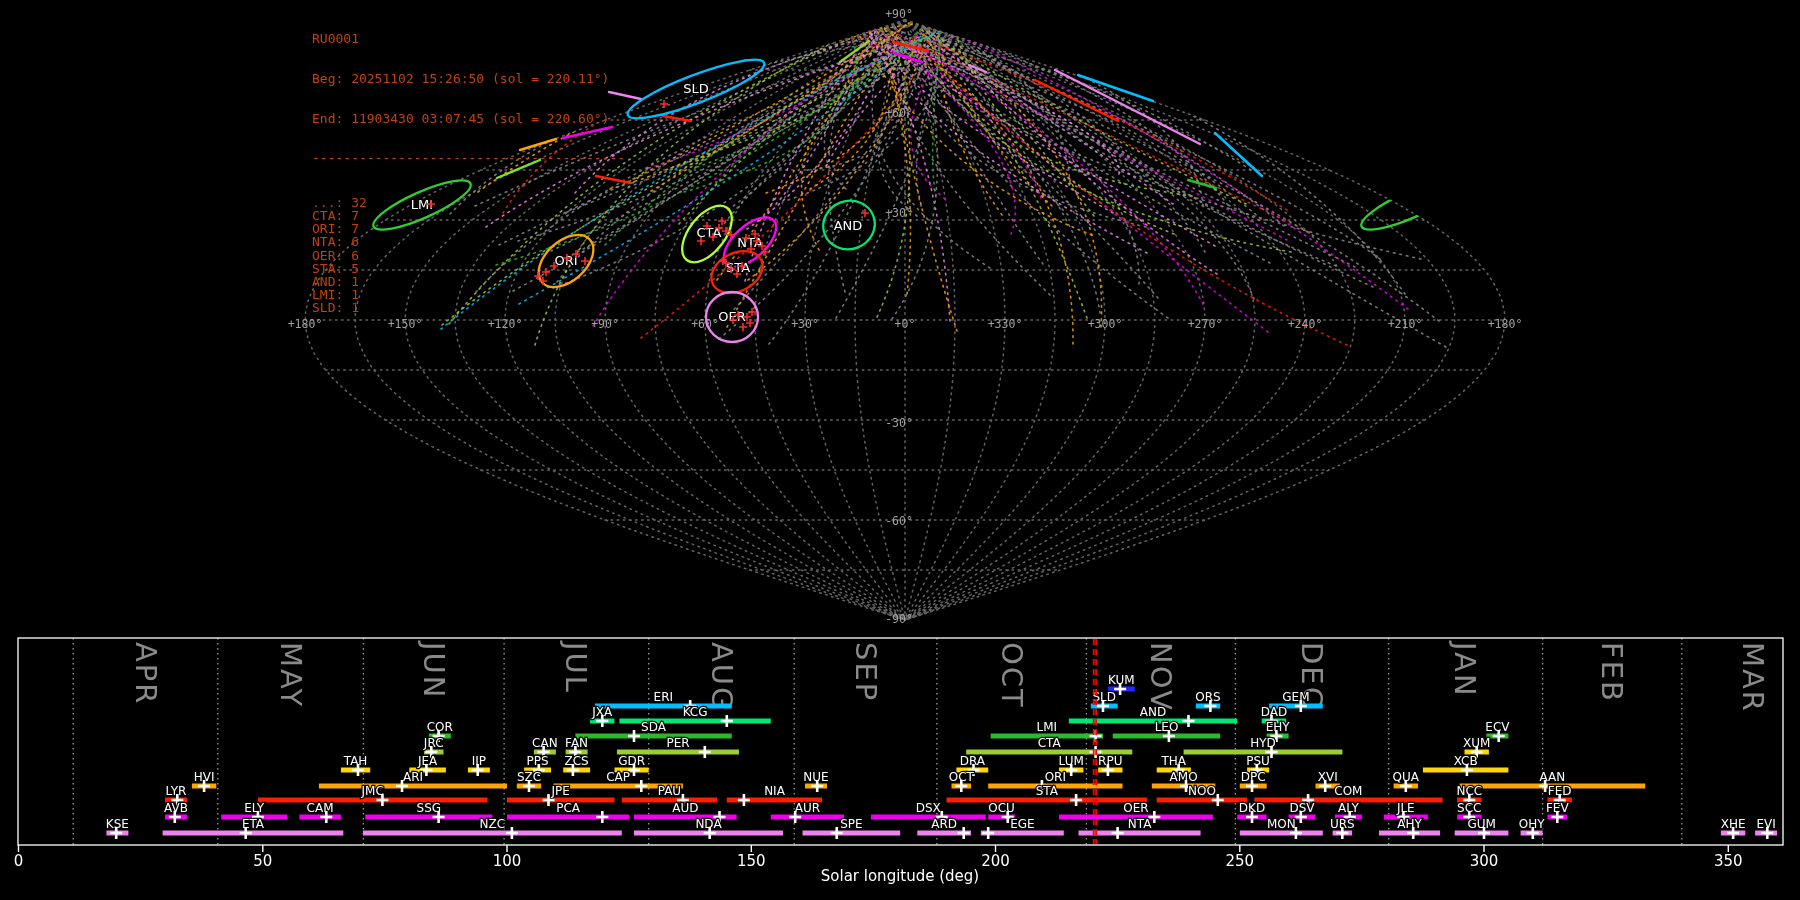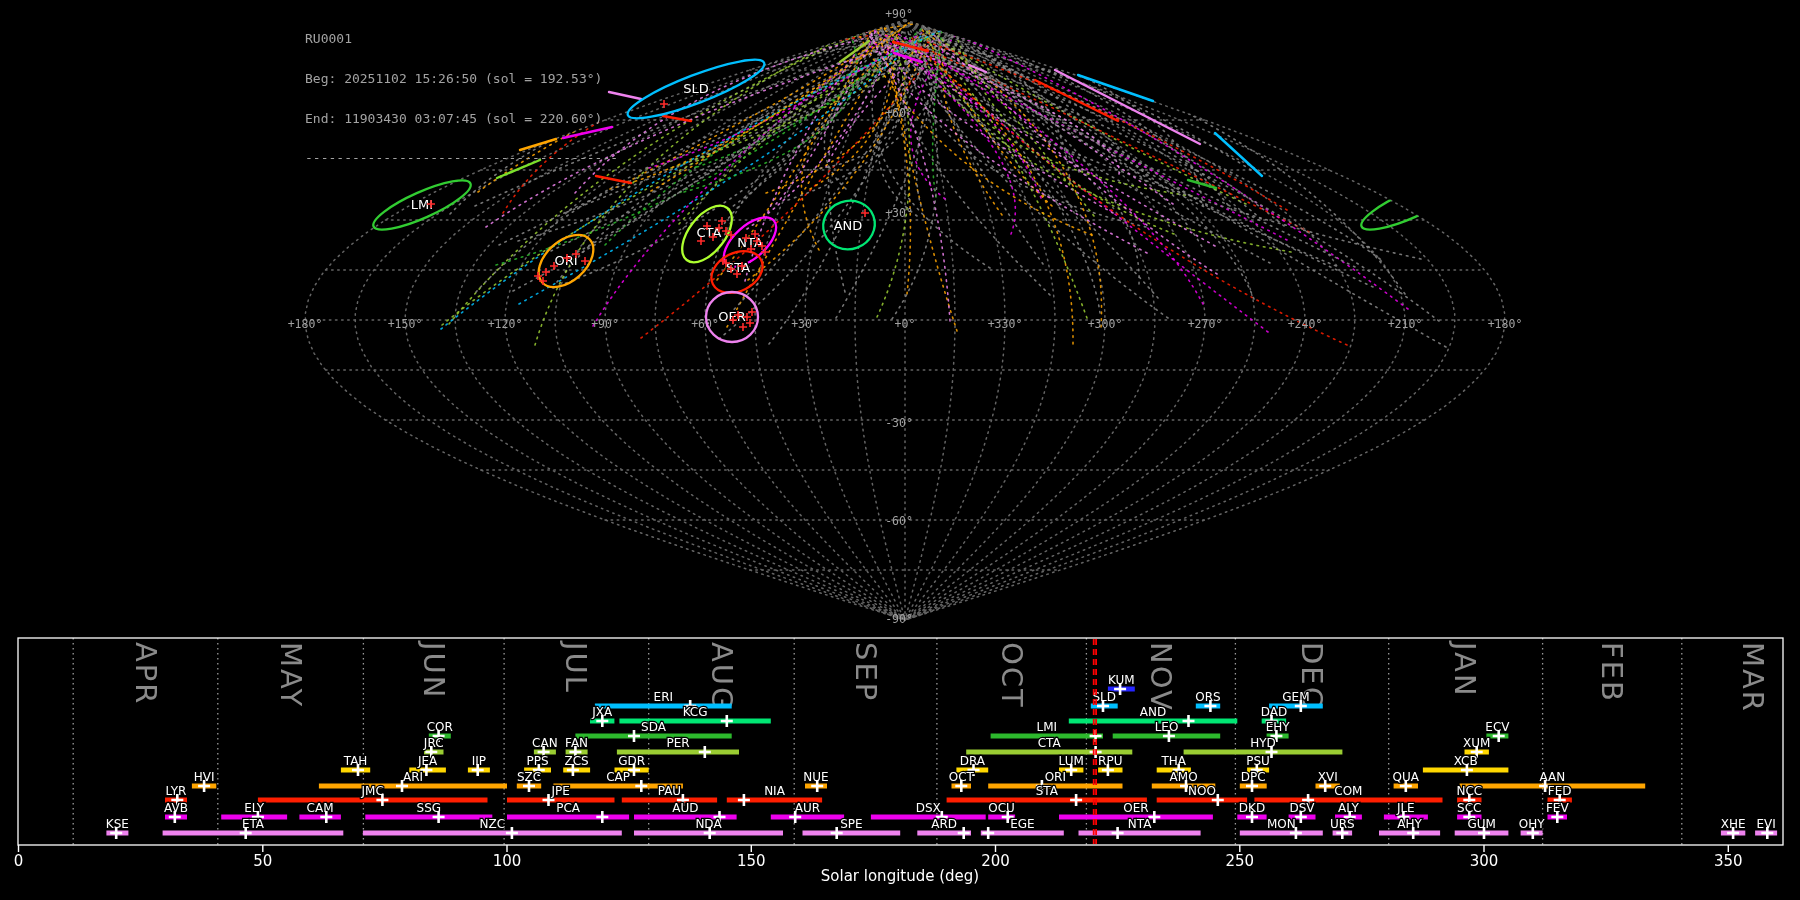--- a/index.html
+++ b/index.html
@@ -1,33 +1,34 @@
 <!DOCTYPE html>
 <html><head>
 <meta charset="utf-8">
 <style>
   html,body{margin:0;padding:0;background:#000;}
   #stage{position:relative;width:1800px;height:900px;background:#000;overflow:hidden;
          font-family:"DejaVu Sans","Liberation Sans",sans-serif;}
   #scene{position:absolute;left:0;top:0;}
-  .header{position:absolute;left:305px;top:6px;color:#a3a3a3;z-index:2;white-space:pre;
+  .header{position:absolute;left:312px;top:6px;color:#c2410c;z-index:2;white-space:pre;
           font-family:"DejaVu Sans Mono","Liberation Mono",monospace;
           font-size:13px;line-height:13.2px;}
   #stats{margin-top:5px;}
   text{user-select:none;}
 </style>
 </head>
 <body>
 
 <div id="stage">
   <div class="header">
     <div>RU0001</div>
-    <div>Beg: 20251102 15:26:50 (sol = 192.53°)</div>
+    <div>Beg: 20251102 15:26:50 (sol = 220.11°)</div>
     <div>End: 11903430 03:07:45 (sol = 220.60°)</div>
     <div>----------------------------------------</div>
+    <div id="stats"><div>...: 32</div><div>CTA: 7</div><div>ORI: 7</div><div>NTA: 6</div><div>OER: 6</div><div>STA: 5</div><div>AND: 1</div><div>LMI: 1</div><div>SLD: 1</div></div>
   </div>
   <svg id="scene" width="1800" height="900" viewBox="0 0 1800 900">
       <defs>
         <clipPath id="mapclip">
           <polygon points="905.0,20.0 873.6,30.0 842.3,40.0 811.1,50.0 780.3,60.0 749.7,70.0 719.6,80.0 690.0,90.0 661.0,100.0 632.6,110.0 605.0,120.0 578.2,130.0 552.3,140.0 527.4,150.0 503.5,160.0 480.7,170.0 459.1,180.0 438.7,190.0 419.6,200.0 401.8,210.0 385.4,220.0 370.4,230.0 356.9,240.0 344.9,250.0 334.4,260.0 325.5,270.0 318.1,280.0 312.4,290.0 308.3,300.0 305.8,310.0 305.0,320.0 305.8,330.0 308.3,340.0 312.4,350.0 318.1,360.0 325.5,370.0 334.4,380.0 344.9,390.0 356.9,400.0 370.4,410.0 385.4,420.0 401.8,430.0 419.6,440.0 438.7,450.0 459.1,460.0 480.7,470.0 503.5,480.0 527.4,490.0 552.3,500.0 578.2,510.0 605.0,520.0 632.6,530.0 661.0,540.0 690.0,550.0 719.6,560.0 749.7,570.0 780.3,580.0 811.1,590.0 842.3,600.0 873.6,610.0 905.0,620.0 905.0,620.0 936.4,610.0 967.7,600.0 998.9,590.0 1029.7,580.0 1060.3,570.0 1090.4,560.0 1120.0,550.0 1149.0,540.0 1177.4,530.0 1205.0,520.0 1231.8,510.0 1257.7,500.0 1282.6,490.0 1306.5,480.0 1329.3,470.0 1350.9,460.0 1371.3,450.0 1390.4,440.0 1408.2,430.0 1424.6,420.0 1439.6,410.0 1453.1,400.0 1465.1,390.0 1475.6,380.0 1484.5,370.0 1491.9,360.0 1497.6,350.0 1501.7,340.0 1504.2,330.0 1505.0,320.0 1504.2,310.0 1501.7,300.0 1497.6,290.0 1491.9,280.0 1484.5,270.0 1475.6,260.0 1465.1,250.0 1453.1,240.0 1439.6,230.0 1424.6,220.0 1408.2,210.0 1390.4,200.0 1371.3,190.0 1350.9,180.0 1329.3,170.0 1306.5,160.0 1282.6,150.0 1257.7,140.0 1231.8,130.0 1205.0,120.0 1177.4,110.0 1149.0,100.0 1120.0,90.0 1090.4,80.0 1060.3,70.0 1029.7,60.0 998.9,50.0 967.7,40.0 936.4,30.0 905.0,20.0 "></polygon>
         </clipPath>
       </defs>
       <g>
         <g stroke="#646464" stroke-width="1.5" stroke-dasharray="1.5 4.6" stroke-linecap="round" fill="none">
           <path d="M 749.7 570.0 H 1060.3"></path>

